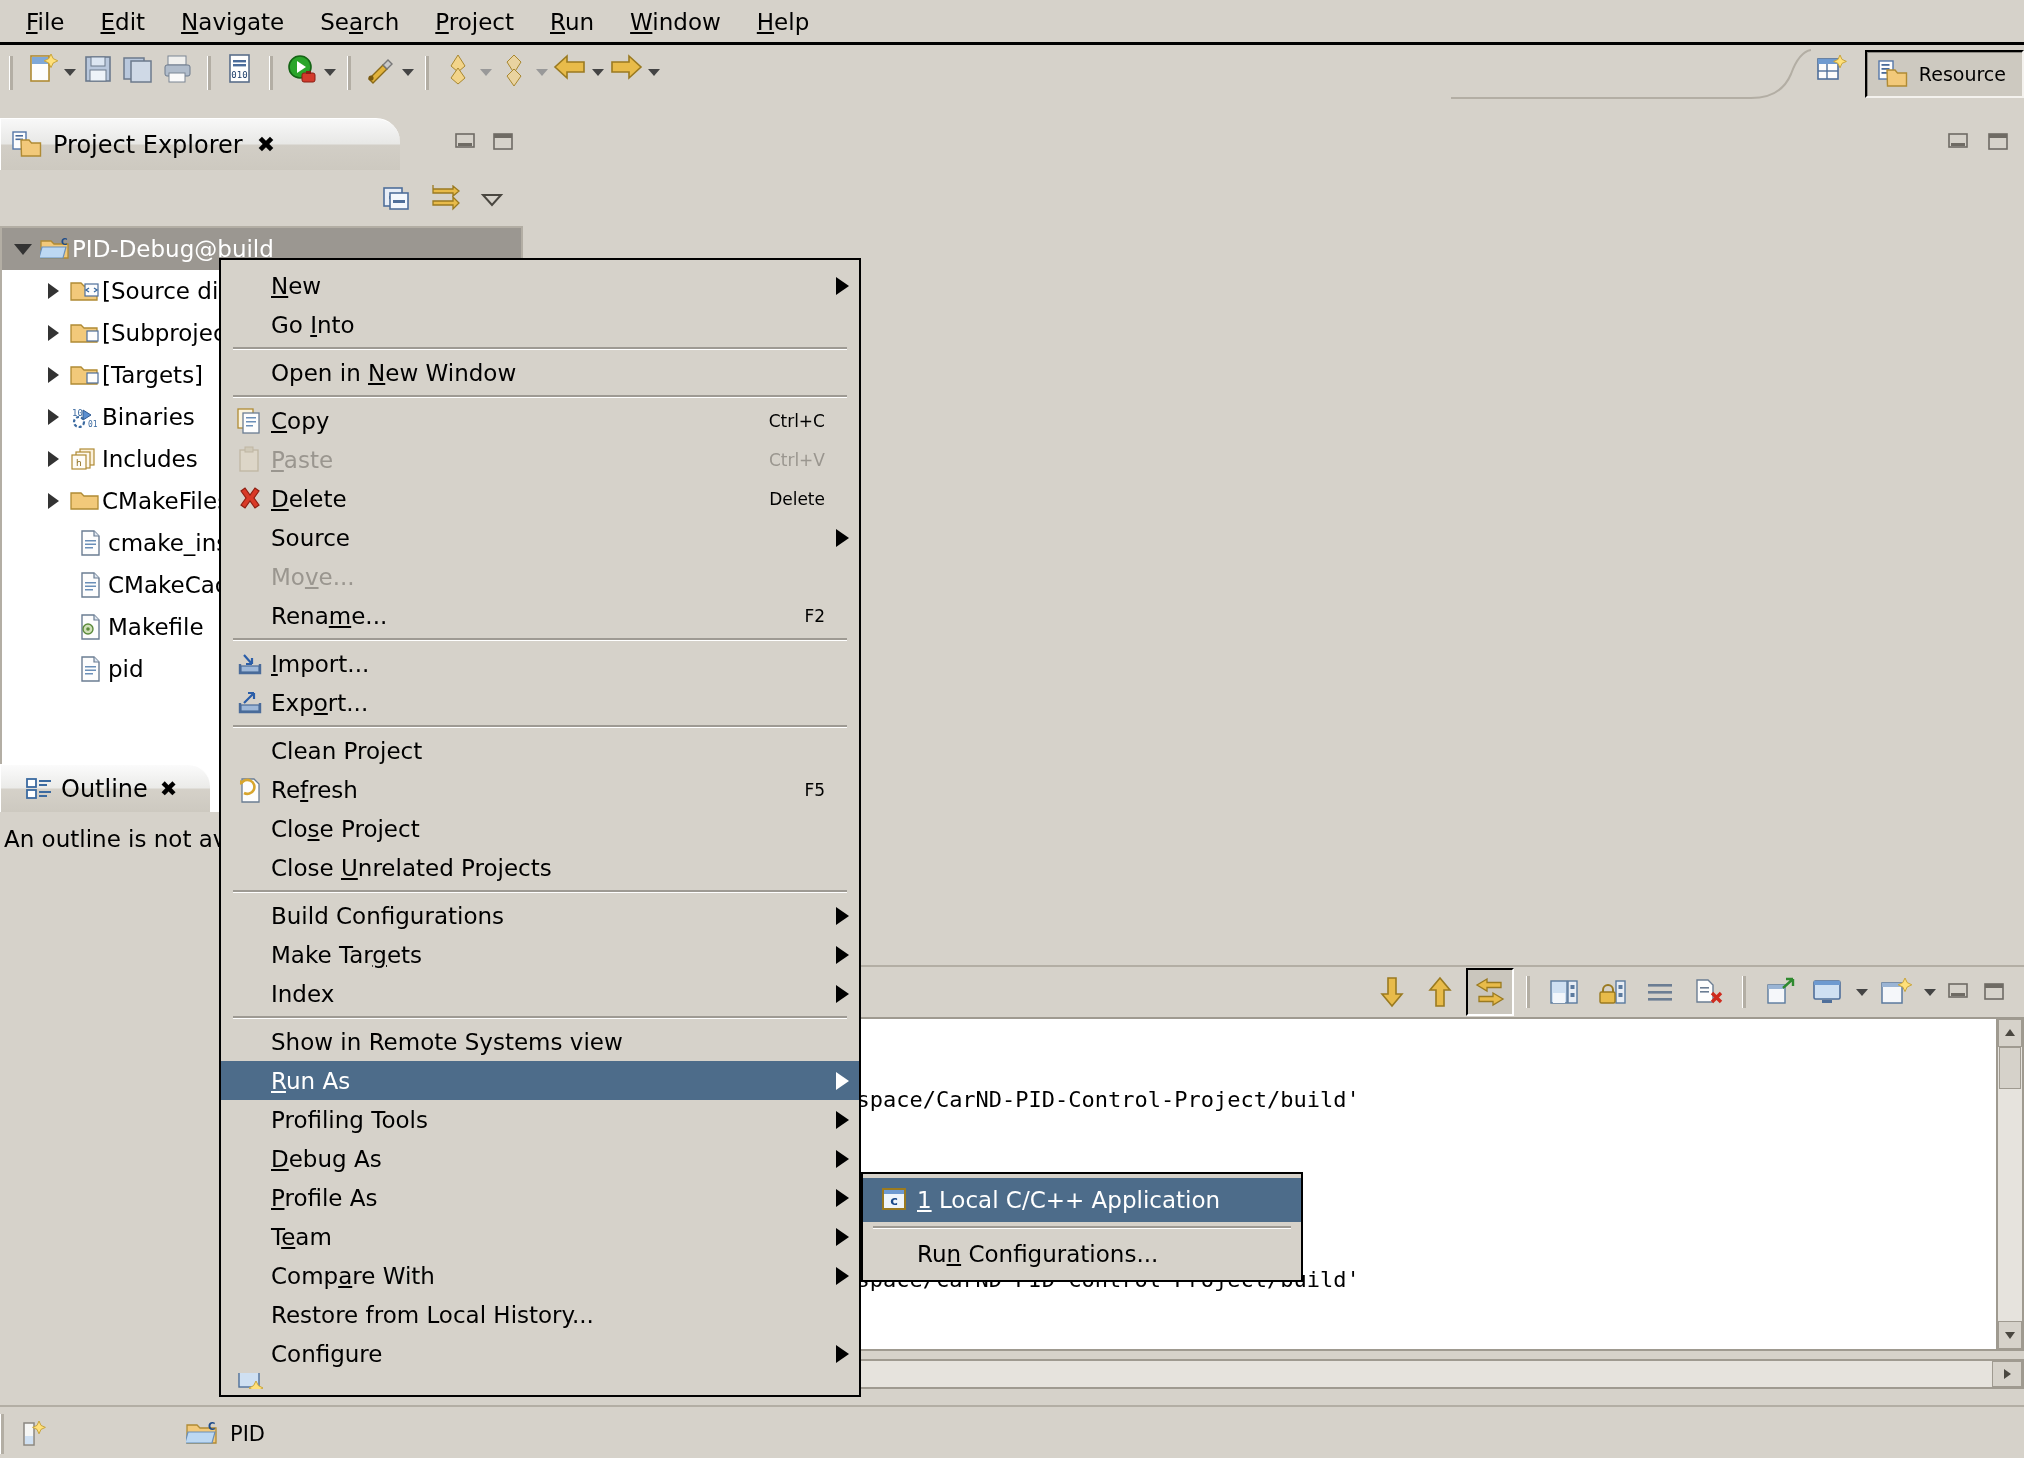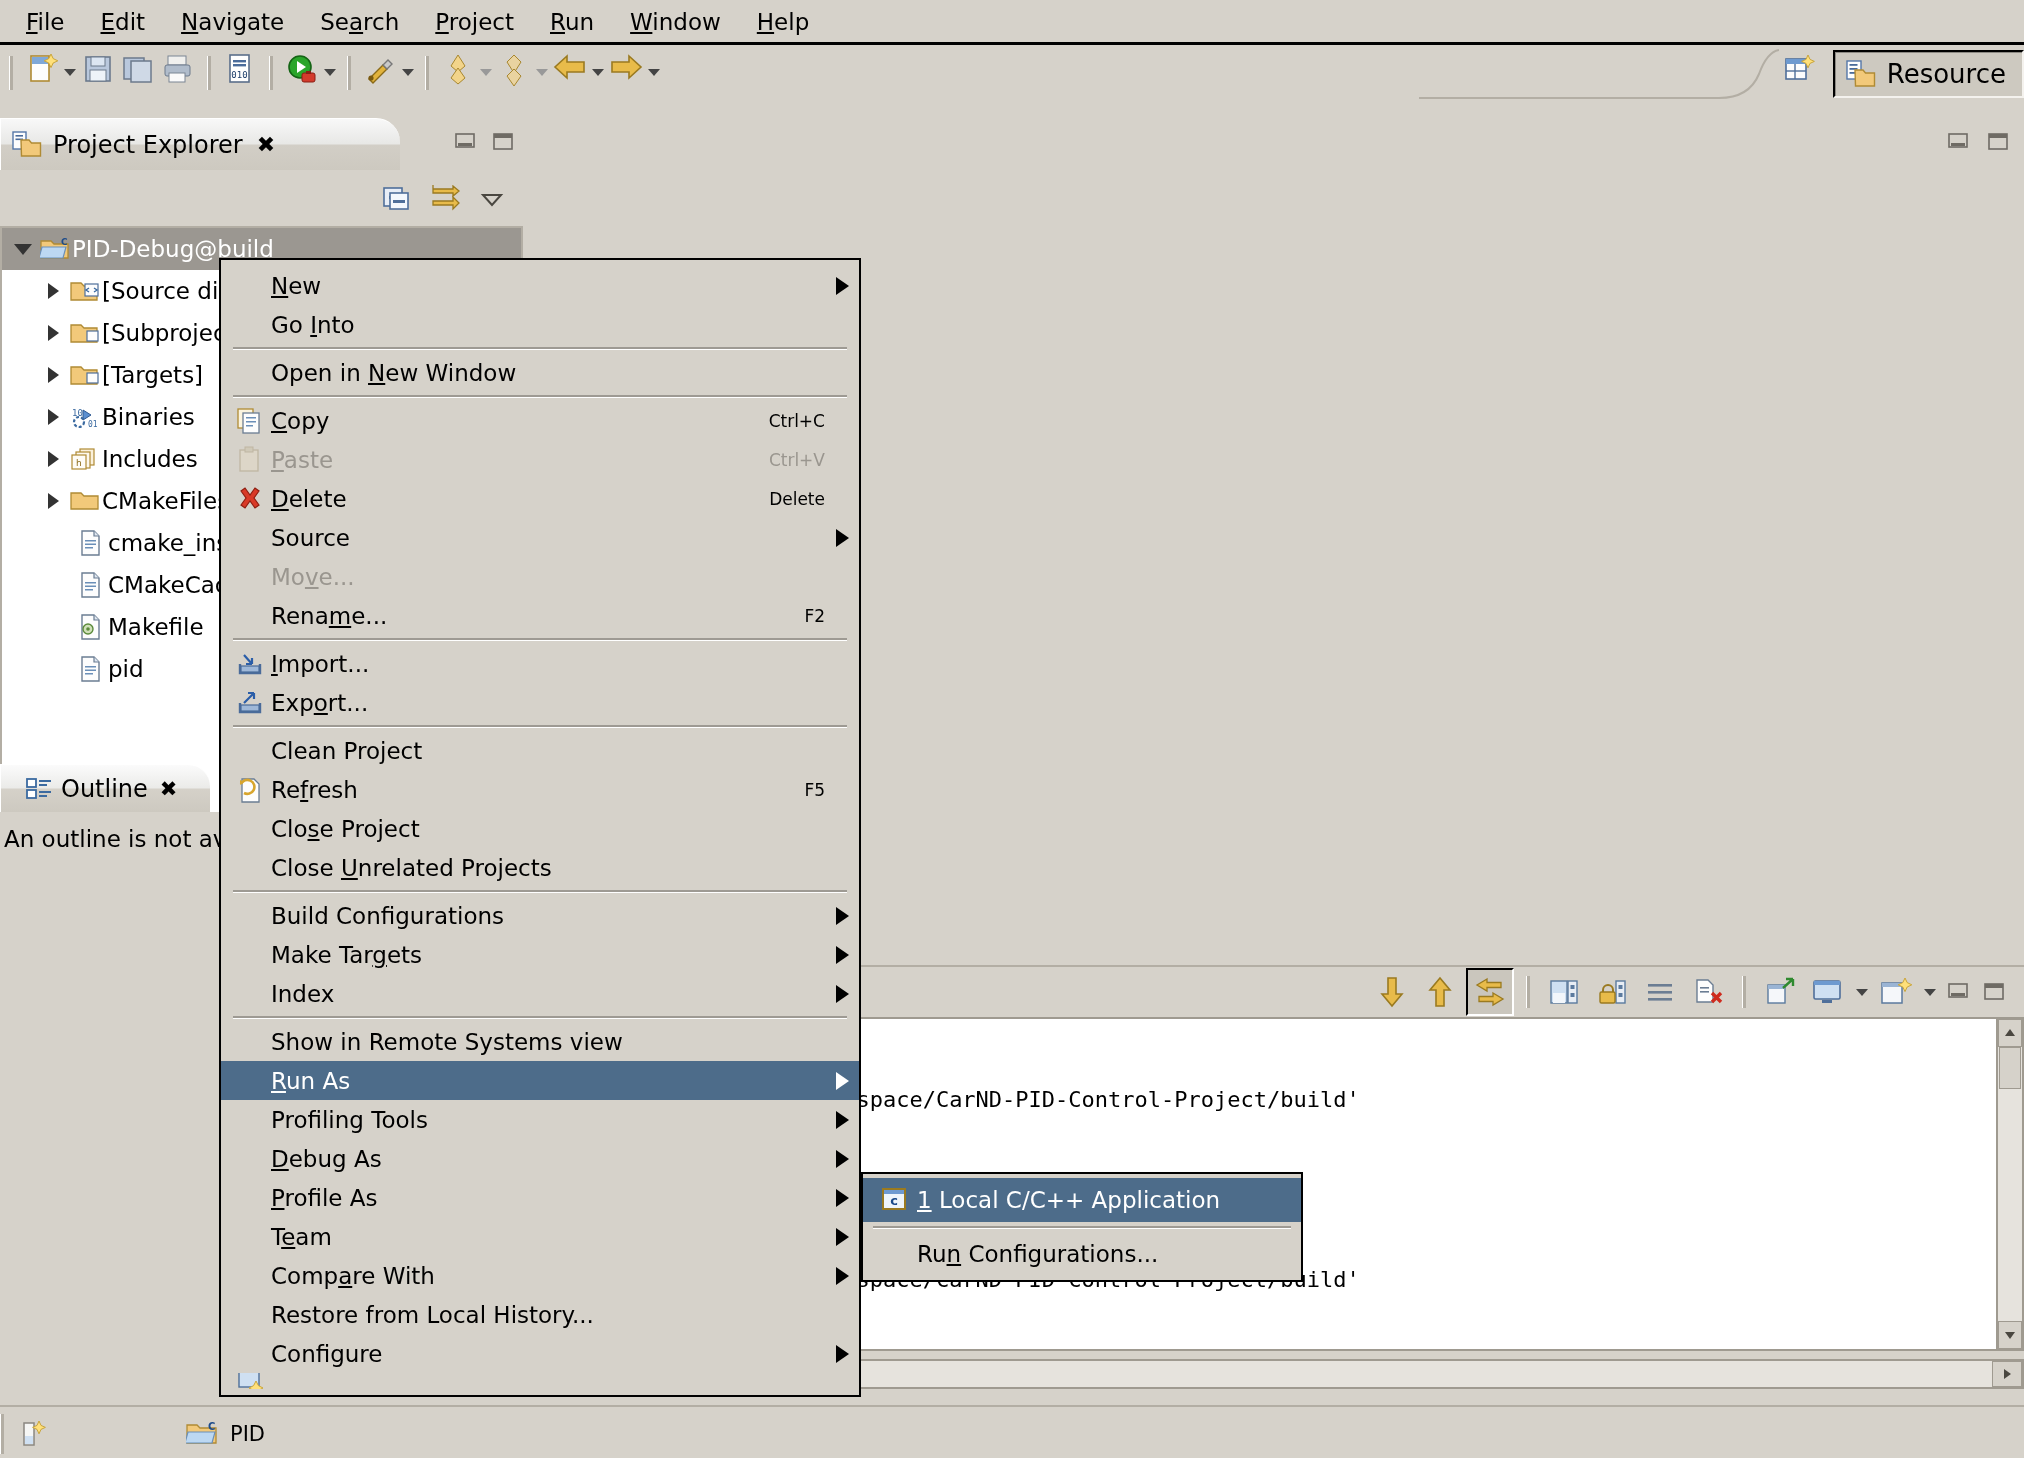--- a/index.html
+++ b/index.html
@@ -26,21 +26,21 @@
   .tb-sep{width:3px;height:34px;background:#b3aea4;margin:0 9px;border-left:1px solid #fff;}
   .tb-arrow{width:16px;display:flex;align-items:center;justify-content:center;}
   .tb-arrow .tri{width:0;height:0;border-left:6px solid transparent;border-right:6px solid transparent;border-top:7px solid #444;}
   svg{display:block;}
 
   
   .persp-bar{position:absolute;right:0;top:48px;height:52px;display:flex;align-items:center;}
   .persp-btn{display:flex;align-items:center;gap:10px;height:44px;padding:0 16px 0 10px;
              background:#cdc9c0;border:2px solid #000;border-right-color:#f4f2ee;border-bottom-color:#f4f2ee;
              box-shadow:inset 1px 1px 0 #8d8a84;}
-  .persp-btn span{font-size:26px;}
+  .persp-btn span{font-size:19px;}
   .persp-curve{position:absolute;left:-360px;top:0;width:360px;height:52px;overflow:hidden;}
 
   
   .pexp{position:absolute;left:0;top:118px;width:523px;height:640px;}
   .pexp-tab{position:relative;height:52px;width:400px;
             background:linear-gradient(to bottom,#f8f8f8 0%,#e8e8e6 48%,#d2cec6 52%,#cdc9c0 100%);
             border-top:1px solid #fff;border-left:1px solid #fff;
             border-top-right-radius:24px;display:flex;align-items:center;padding-left:10px;box-sizing:border-box;}
   .pexp-tab .lbl{font-size:24px;margin-left:10px;}
   .pexp-tab .xclose{margin-left:14px;font-size:22px;font-weight:bold;}

